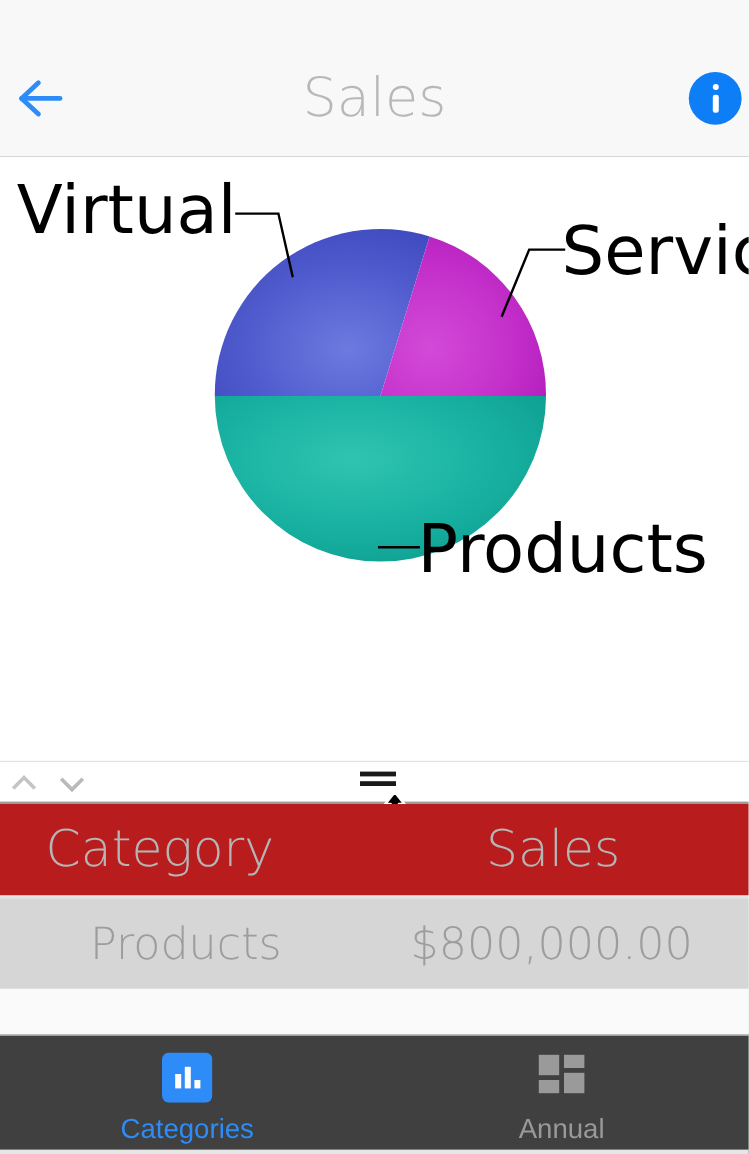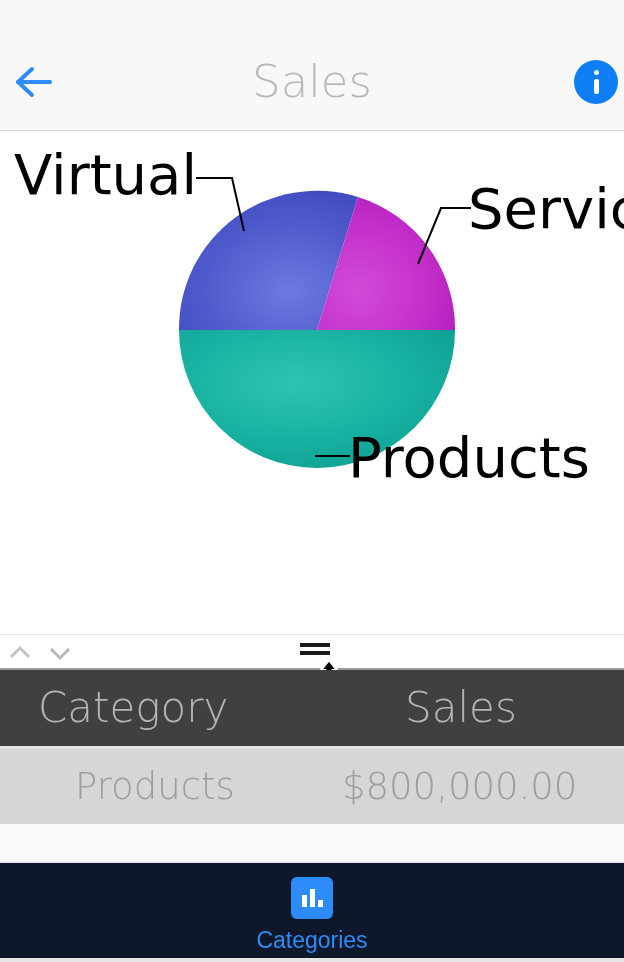--- a/index.html
+++ b/index.html
@@ -129,21 +129,21 @@
   .table {
     position: absolute;
     left: 0; top: 670px;
     width: 624px; height: 192px;
     background: #e3e3e3;
     overflow: hidden;
   }
   .t-head {
     position: relative;
     height: 76px;
-    background: #404040;
+    background: #b91c1c;
   }
   .th {
     position: absolute;
     top: 0;
     height: 76px;
     line-height: 76px;
     font-size: 42px;
     font-weight: 300;
     color: #b5b5b5;
     font-family: "DejaVu Sans", sans-serif;
@@ -175,21 +175,21 @@
     left: 0; top: 154px;
     width: 624px; height: 38px;
     background: #fafafa;
   }
 
   
   .tabbar {
     position: absolute;
     left: 0; top: 862px;
     width: 624px; height: 100px;
-    background: #0f172a;
+    background: #404040;
     border-top: 1px solid #e0e0e0;
     box-sizing: border-box;
     display: flex;
   }
   .tab {
     flex: 1 1 50%;
     display: flex;
     flex-direction: column;
     align-items: center;
     justify-content: flex-start;
@@ -330,16 +330,27 @@
       <svg width="42" height="42" viewBox="0 0 42 42">
         <rect x="0" y="0" width="42" height="42" rx="6" fill="#2d8cf7"></rect>
         <rect x="11" y="18" width="5" height="12" fill="#ffffff"></rect>
         <rect x="19" y="12" width="5" height="18" fill="#ffffff"></rect>
         <rect x="27" y="23" width="5" height="7" fill="#ffffff"></rect>
       </svg>
     </span>
     <span class="tab-label">Categories</span>
   </div>
 
+  <div class="tab tab-inactive">
+    <span class="tab-icon">
+      <svg width="42" height="42" viewBox="0 0 42 42">
+        <rect x="2" y="2" width="17" height="17" fill="#9a9a9a"></rect>
+        <rect x="23" y="2" width="17" height="11" fill="#9a9a9a"></rect>
+        <rect x="2" y="23" width="17" height="11" fill="#9a9a9a"></rect>
+        <rect x="23" y="17" width="17" height="17" fill="#9a9a9a"></rect>
+      </svg>
+    </span>
+    <span class="tab-label">Annual</span>
+  </div>
 
 </div>
 
 <div class="tabbar-bottom"></div>
 
 </body></html>

